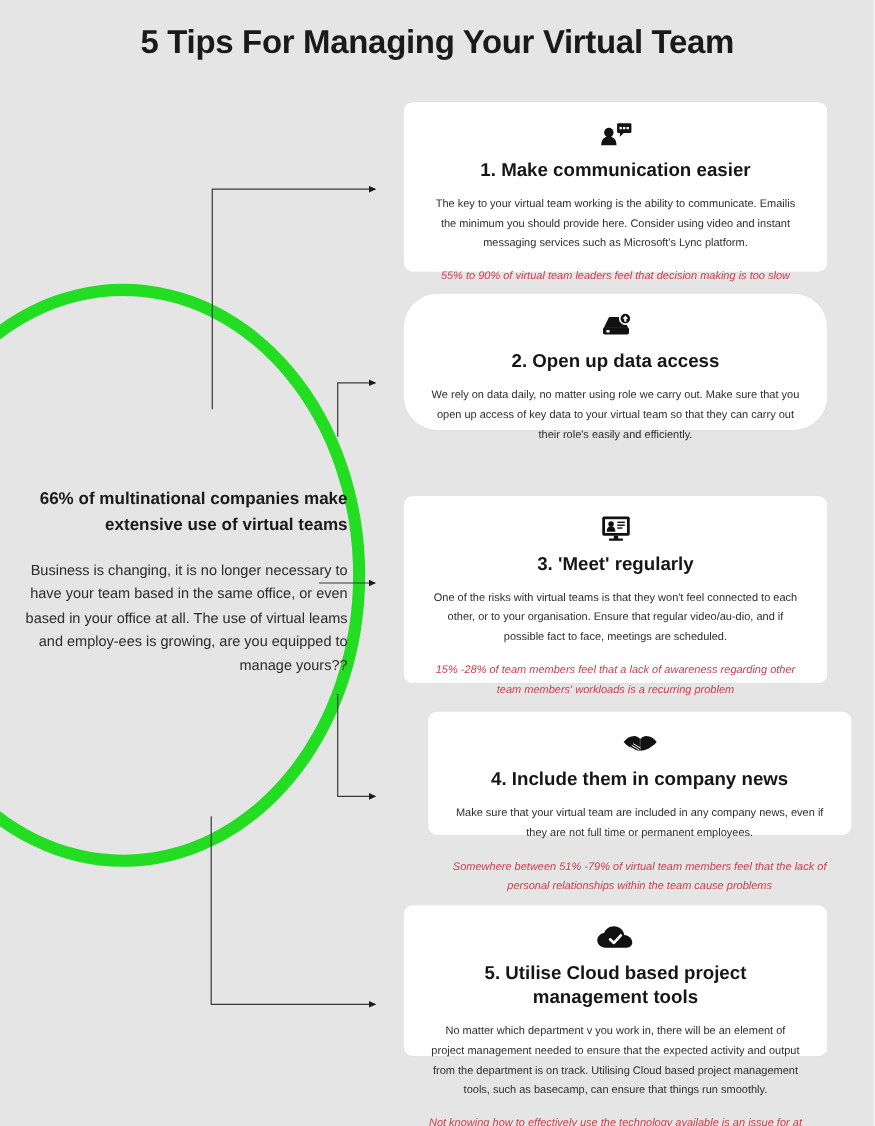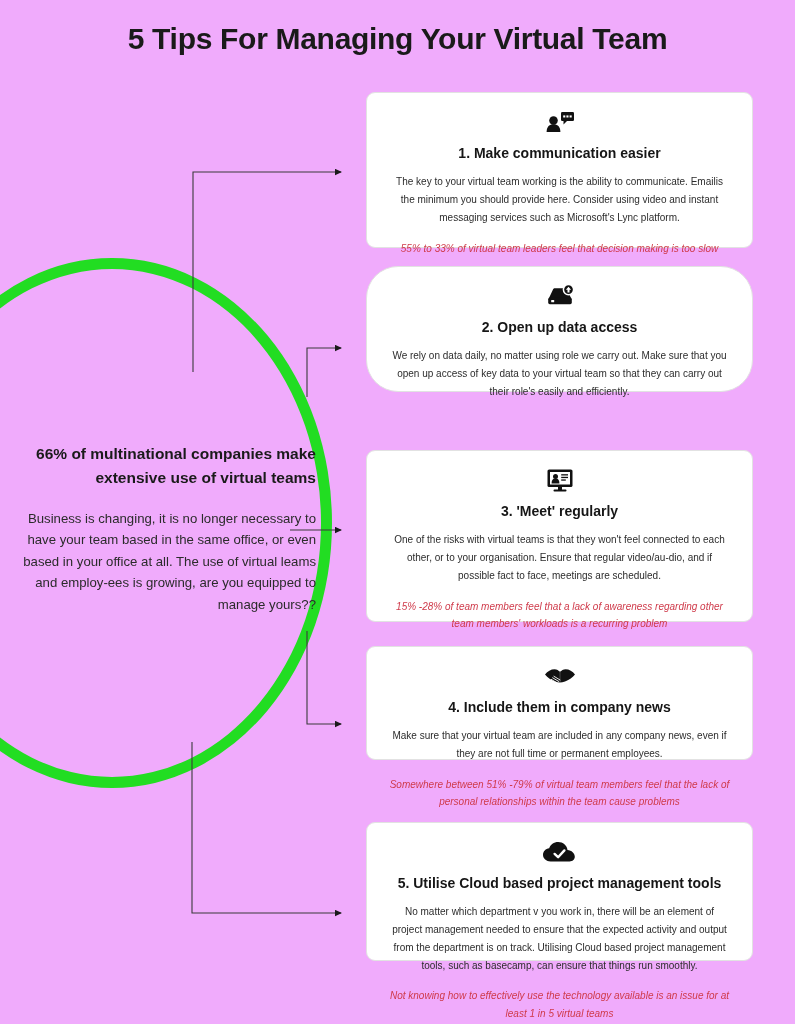--- a/index.html
+++ b/index.html
@@ -7,21 +7,21 @@
     width: 795px;
     height: 1024px;
     background: #ffffff;
     font-family: "Liberation Sans", sans-serif;
     overflow: hidden;
   }
   #page {
     position: relative;
     width: 795px;
     height: 1024px;
-    background: #f0abfc;
+    background: #e5e5e5;
   }
 
   
   #title {
     position: absolute;
     left: 0; top: 22px;
     width: 795px;
     text-align: center;
     font-size: 30px;
     font-weight: bold;
@@ -86,21 +86,21 @@
   }
   .card-icon {
     height: 30px;
     display: flex;
     align-items: center;
     justify-content: center;
     margin-bottom: 7px;
   }
   .card-icon svg { display: block; }
   .card-title {
-    font-size: 14px;
+    font-size: 17px;
     font-weight: bold;
     color: #161616;
     margin-bottom: 11px;
     line-height: 1.3;
   }
   .card-body {
     font-size: 10px;
     line-height: 1.78;
     color: #2c2c2c;
   }
@@ -108,21 +108,21 @@
     margin-top: 13px;
     font-size: 10px;
     line-height: 1.72;
     font-style: italic;
     color: #cf3a4a;
   }
 
   #card-1 { top: 92px;  height: 156px; }
   #card-2 { top: 266px; height: 126px; border-radius: 32px; }
   #card-3 { top: 450px; height: 172px; }
-  #card-4 { top: 646px; height: 114px; }
+  #card-4 { top: 646px; height: 114px; margin-left: 22px; }
   #card-5 { top: 822px; height: 139px; }
 </style>
 </head>
 <body>
 
 <div id="page">
 
   <div id="title">5 Tips For Managing Your Virtual Team</div>
 
   <div id="green-circle"></div>
@@ -157,21 +157,21 @@
         <path d="M1.6,21 C1.6,15.6 4.6,13.2 8.5,13.2 C12.4,13.2 15.4,15.6 15.4,21 Z" fill="#111"></path>
         <rect x="16" y="1" width="13" height="9" rx="1.2" fill="#111"></rect>
         <path d="M18.5,10 L18.5,13.4 L22,10 Z" fill="#111"></path>
         <rect x="18.2" y="4.4" width="2.1" height="2.1" fill="#fff"></rect>
         <rect x="21.4" y="4.4" width="2.1" height="2.1" fill="#fff"></rect>
         <rect x="24.6" y="4.4" width="2.1" height="2.1" fill="#fff"></rect>
       </svg>
     </div>
     <div class="card-title">1. Make communication easier</div>
     <div class="card-body">The key to your virtual team working is the ability to communicate. Emailis the minimum you should provide here. Consider using video and instant messaging services such as Microsoft's Lync platform.</div>
-    <div class="card-stat">55% to 33% of virtual team leaders feel that decision making is too slow</div>
+    <div class="card-stat">55% to 90% of virtual team leaders feel that decision making is too slow</div>
   </div>
 
   <div class="card" id="card-2">
     <div class="card-icon">
       <svg width="28" height="24" viewBox="0 0 28 24">
         <path d="M3,14 L7,5.5 C7.4,4.6 8,4.2 9,4.2 L19,4.2 C20,4.2 20.6,4.6 21,5.5 L25,14 Z" fill="#111"></path>
         <rect x="2.2" y="13.6" width="23.6" height="6.6" rx="1.6" fill="#111"></rect>
         <rect x="5.2" y="16.1" width="3" height="2.2" rx="0.5" fill="#fff"></rect>
         <circle cx="22.5" cy="5.6" r="5.1" fill="#111" stroke="#fff" stroke-width="1.5"></circle>
         <path d="M22.5,2.8 L25.1,5.8 L23.5,5.8 L23.5,8.4 L21.5,8.4 L21.5,5.8 L19.9,5.8 Z" fill="#fff"></path>

